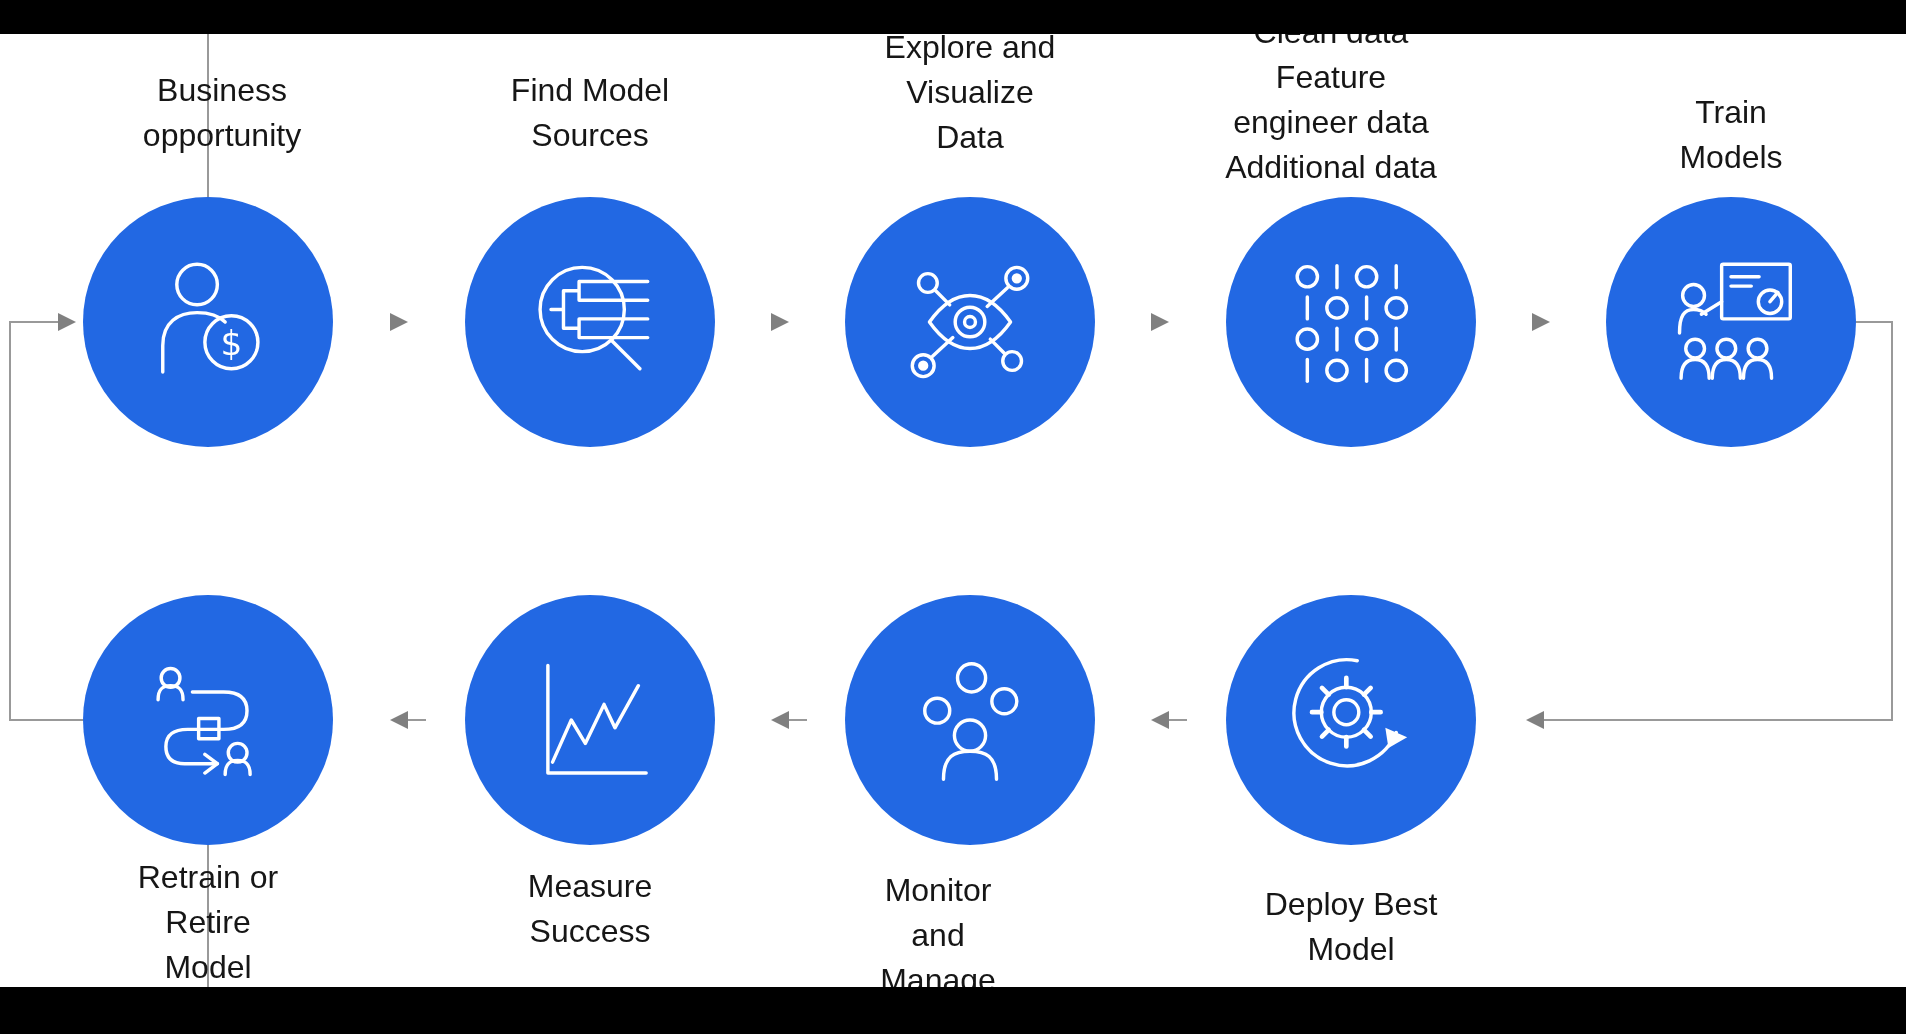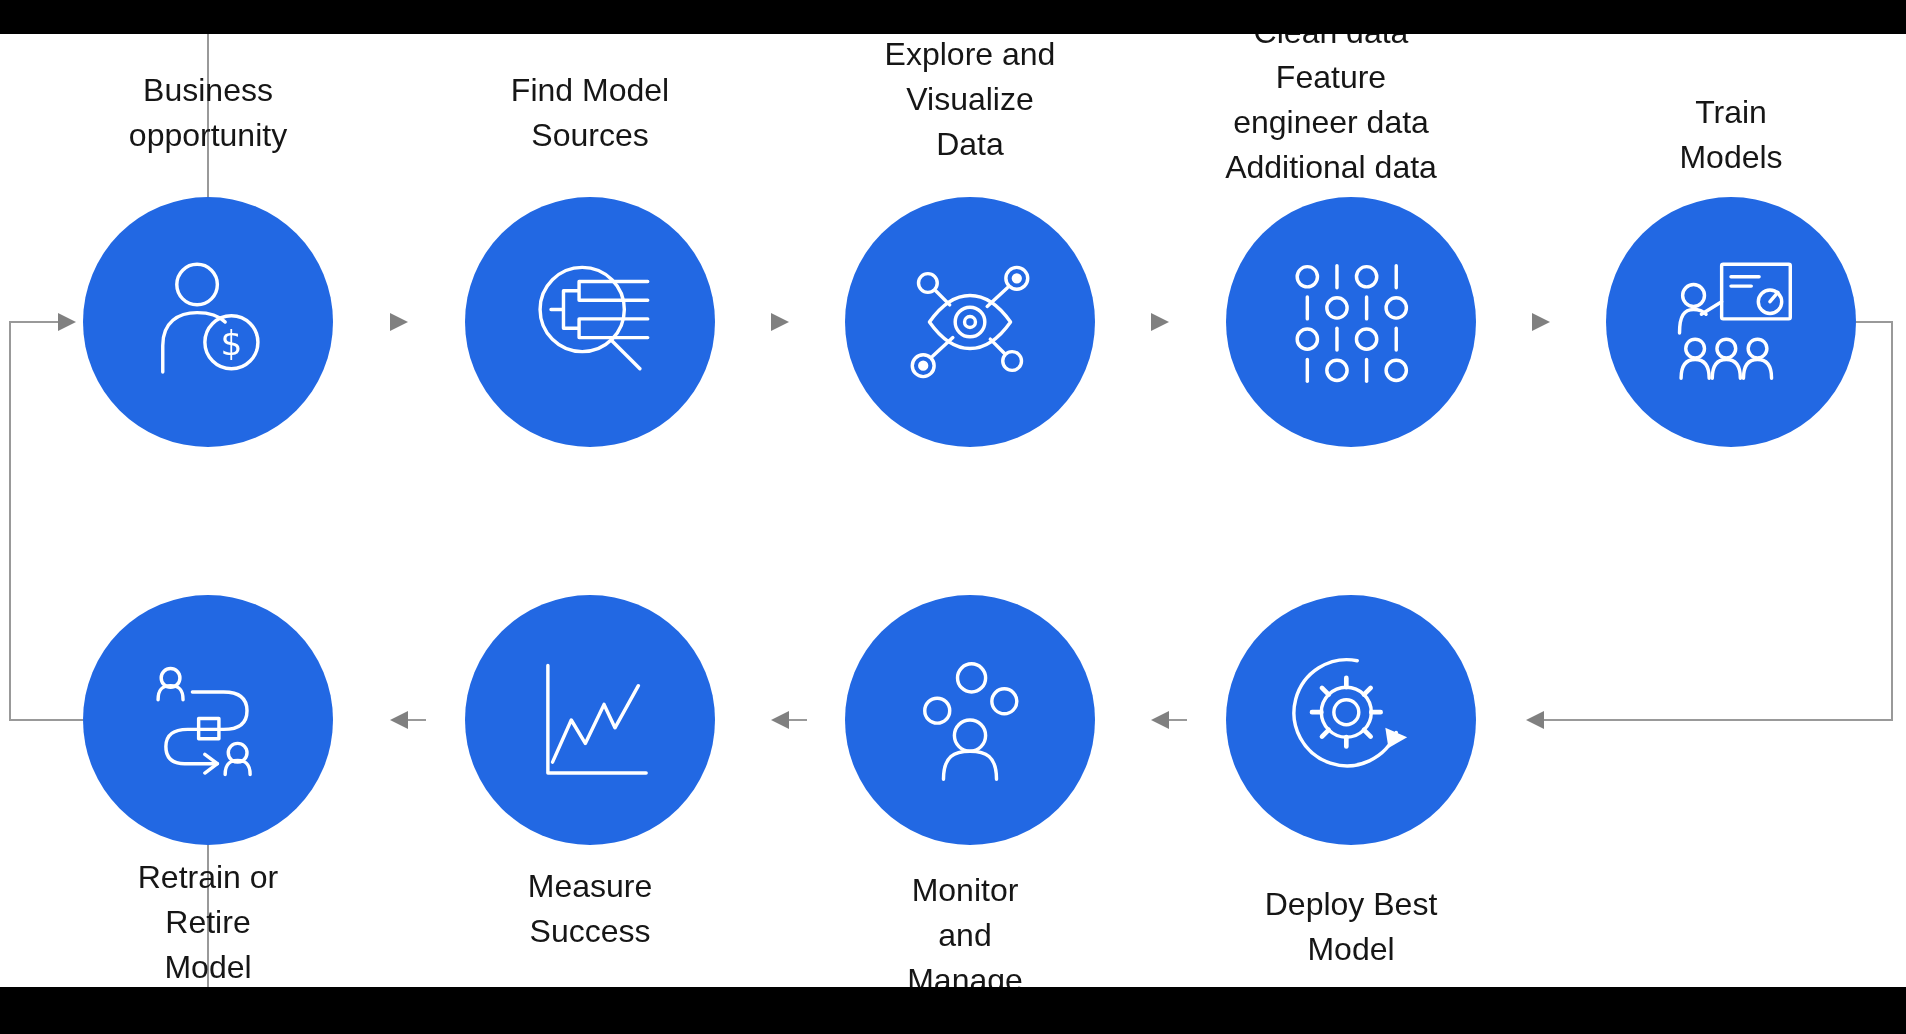--- a/index.html
+++ b/index.html
@@ -28,23 +28,23 @@
   }
 
   
   .c1{left:83px;top:197px}  .c2{left:465px;top:197px}  .c3{left:845px;top:197px}
   .c4{left:1226px;top:197px}.c5{left:1606px;top:197px}
   
   .c6{left:83px;top:595px}  .c7{left:465px;top:595px}  .c8{left:845px;top:595px}
   .c9{left:1226px;top:595px}
 
   
-  .l1{left:18px;top:68px}   .l2{left:400px;top:68px}   .l3{left:780px;top:32px}
+  .l1{left:32px;top:68px}   .l2{left:400px;top:68px}   .l3{left:780px;top:25px}
   .l4{left:1141px;top:10px} .l5{left:1541px;top:90px}
-  .l6{left:18px;top:855px}  .l7{left:400px;top:864px}  .l8{left:775px;top:868px}
+  .l6{left:18px;top:855px}  .l7{left:400px;top:864px}  .l8{left:748px;top:868px}
   .l9{left:1161px;top:882px}
 </style>
 </head>
 <body>
 
 <div class="bar bar-top"></div>
 <div class="bar bar-bottom"></div>
 
 <svg id="connectors" width="1906" height="1034">
   <g stroke="#999999" stroke-width="2" fill="none">

